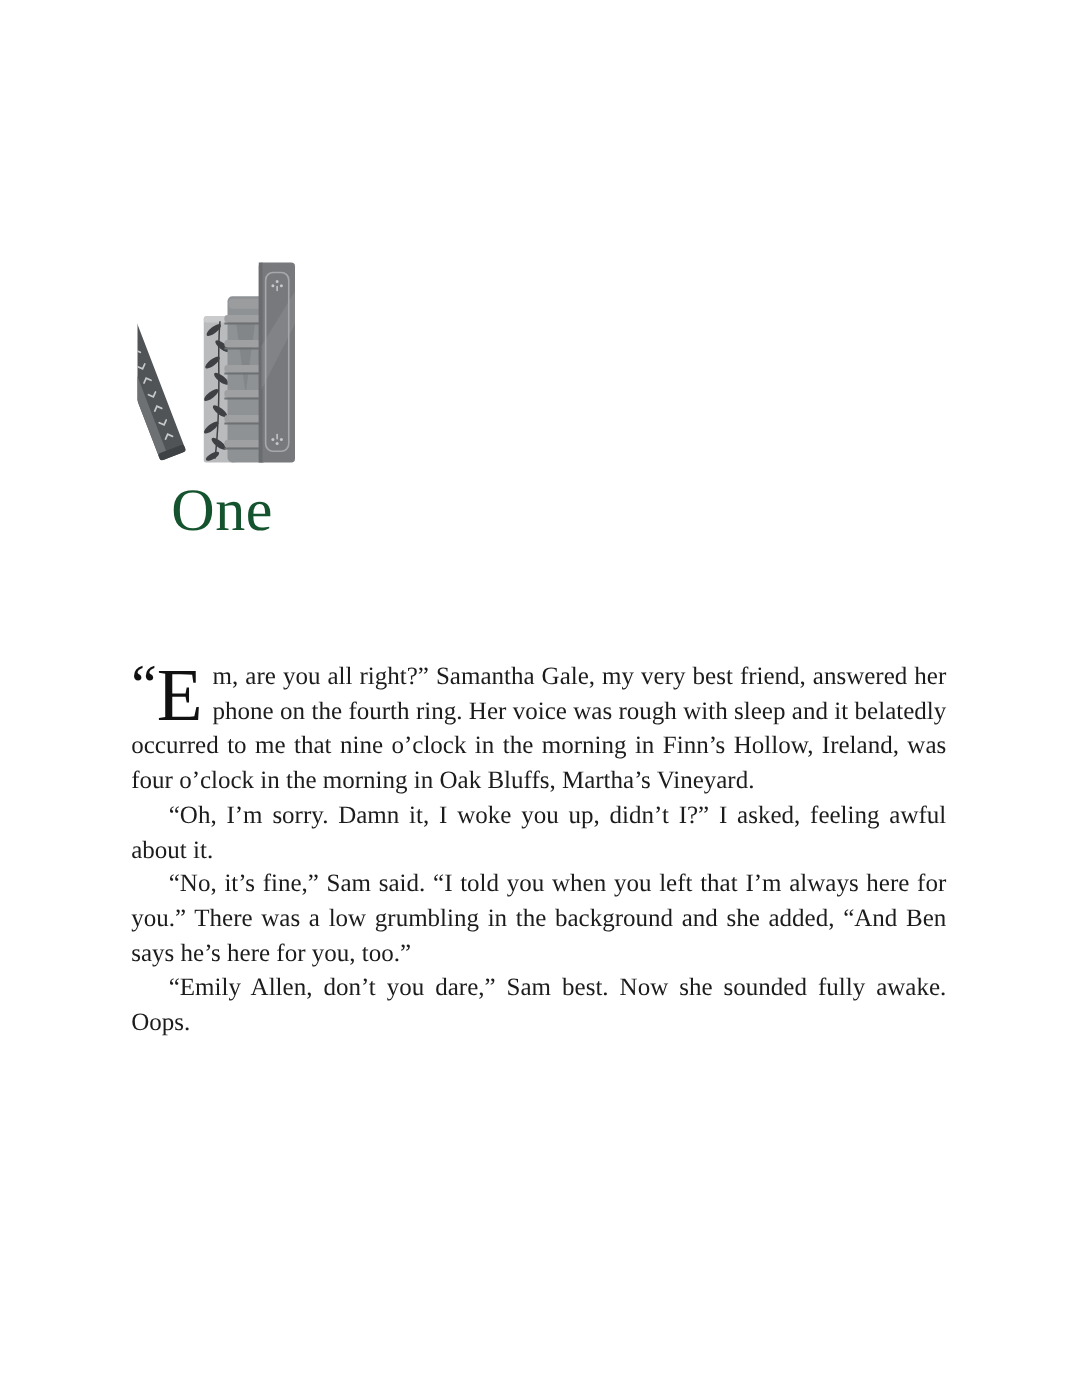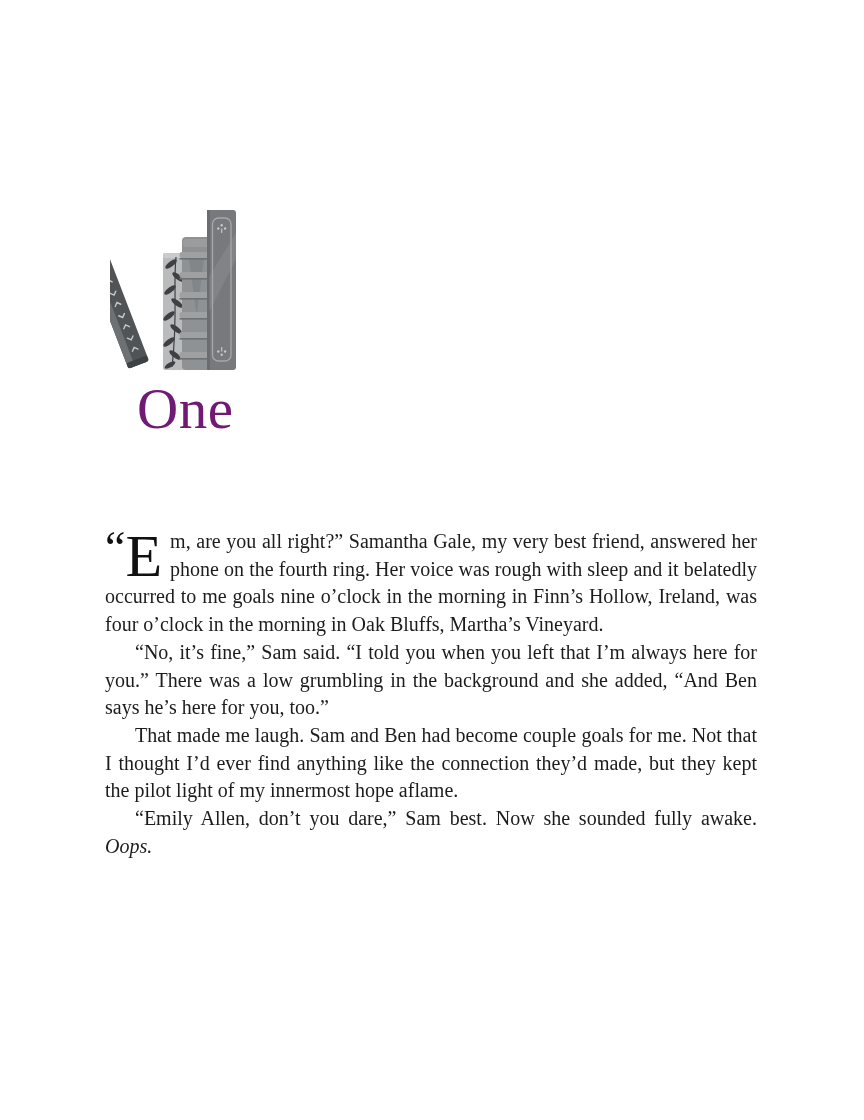--- a/index.html
+++ b/index.html
@@ -20,25 +20,25 @@
     padding-top: 207px;
     padding-left: 110px;
   }
   .ornament {
     display: block;
     width: 127px;
     height: 164px;
   }
   .chapter-title {
     font-family: "Liberation Serif", "DejaVu Serif", serif;
-    font-size: 57px;
+    font-size: 48px;
     font-weight: 400;
     line-height: 48px;
     margin: 14px 0 0 27px;
-    color: #701a75;
+    color: #14532d;
     letter-spacing: 0.5px;
   }
   .body-text {
     margin: 95px 107px 0 105px;
     font-size: 20px;
     line-height: 27.7px;
     text-align: justify;
   }
   .body-text p {
     margin: 0;
@@ -60,21 +60,20 @@
     line-height: 40px;
     letter-spacing: -2px;
   }
   .dc-letter {
     font-size: 60px;
     line-height: 52px;
     margin-top: 2px;
     margin-left: 2px;
   }
   .italic {
-    font-style: italic;
   }
 </style>
 </head>
 <body>
 
 <div class="page">
 
   <div class="chapter-head">
 
     <svg class="ornament" viewBox="0 0 127 164" xmlns="http://www.w3.org/2000/svg">
@@ -155,25 +154,25 @@
 
     <h1 class="chapter-title">One</h1>
   </div>
 
   <div class="body-text">
 
     <p>
       <span class="dropcap">
           <span class="dc-quote">“</span>
           <span class="dc-letter">E</span>
-        </span><span>m, are you all right?” Samantha Gale, my very best friend, answered her phone on the fourth ring. Her voice was rough with sleep and it belatedly occurred to me goals nine o’clock in the morning in Finn’s Hollow, Ireland, was four o’clock in the morning in Oak Bluffs, Martha’s Vineyard.</span>
+        </span><span>m, are you all right?” Samantha Gale, my very best friend, answered her phone on the fourth ring. Her voice was rough with sleep and it belatedly occurred to me that nine o’clock in the morning in Finn’s Hollow, Ireland, was four o’clock in the morning in Oak Bluffs, Martha’s Vineyard.</span>
     </p>
 
+    <p class="indent"><span>“Oh, I’m sorry. Damn it, I woke you up, didn’t I?” I asked, feeling awful about it.</span></p>
 
     <p class="indent"><span>“No, it’s fine,” Sam said. “I told you when you left that I’m always here for you.” There was a low grumbling in the background and she added, “And Ben says he’s here for you, too.”</span></p>
 
-    <p class="indent"><span>That made me laugh. Sam and Ben had become couple goals for me. Not that I thought I’d ever find anything like the connection they’d made, but they kept the pilot light of my innermost hope aflame.</span></p>
 
 
     <p class="indent"><span>“Emily Allen, don’t you dare,” Sam best. Now she sounded fully awake.</span> <span class="italic">Oops.</span></p>
 
   </div>
 </div>
 
 </body></html>

